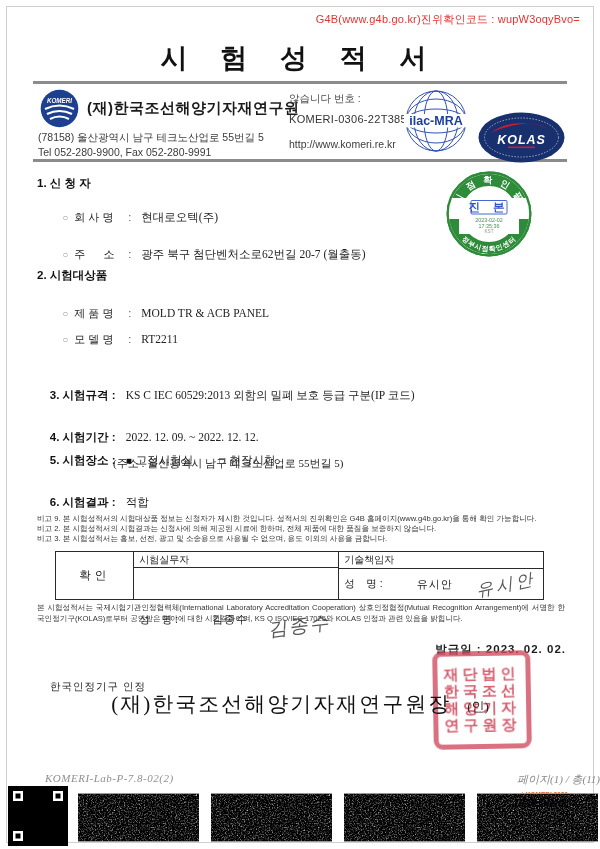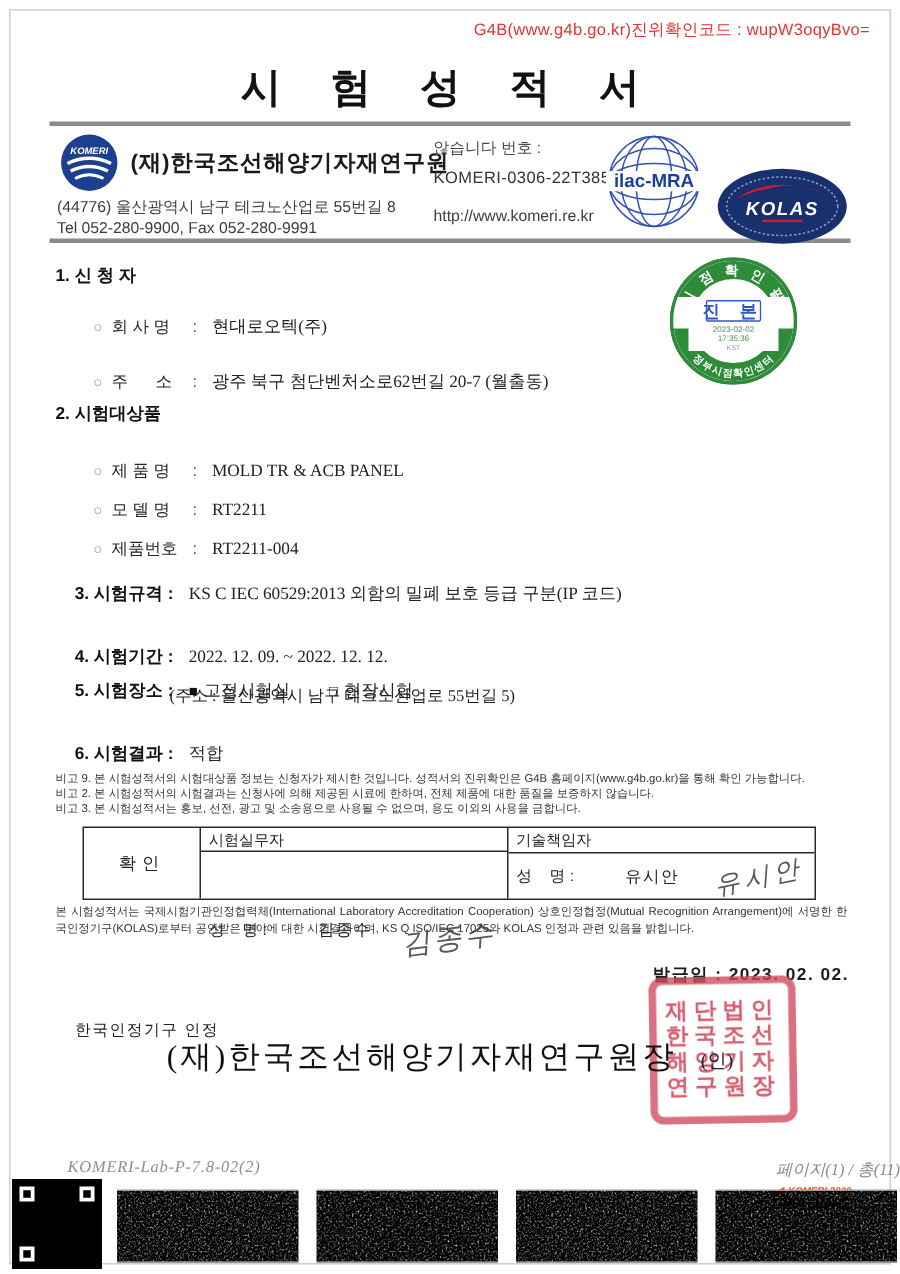--- a/index.html
+++ b/index.html
@@ -133,21 +133,21 @@
     <svg width="39" height="39" viewBox="0 0 39 39">
       <circle cx="19.5" cy="19.5" r="18.8" fill="#1d3f8f"></circle>
       <text x="19.5" y="13.5" text-anchor="middle" font-size="6.3" font-style="italic" font-weight="700" fill="#fff">KOMERI</text>
       <path d="M5,20 Q 19.5,13 34,20" stroke="#fff" stroke-width="2.2" fill="none"></path>
       <path d="M7,25 Q 19.5,19 32,25" stroke="#fff" stroke-width="2.2" fill="none"></path>
       <path d="M10,30 Q 19.5,25 29,30" stroke="#fff" stroke-width="2" fill="none"></path>
     </svg>
   </div>
 
   <div class="abs org-name">(재)한국조선해양기자재연구원</div>
-  <div class="abs addr1">(44776) 울산광역시 남구 테크노산업로 55번길 8</div>
+  <div class="abs addr1">(78158) 울산광역시 남구 테크노산업로 55번길 5</div>
   <div class="abs addr2">Tel  052-280-9900, Fax 052-280-9991</div>
   <div class="abs repno-label">않습니다 번호 :</div>
   <div class="abs repno">KOMERI-0306-22T3855</div>
   <div class="abs website">http://www.komeri.re.kr</div>
 
   <div class="abs ilac-logo">
     <svg width="66" height="66" viewBox="0 0 66 66">
       <circle cx="33" cy="33" r="30" fill="none" stroke="#3352b5" stroke-width="1"></circle>
       <ellipse cx="33" cy="33" rx="12" ry="30" fill="none" stroke="#3352b5" stroke-width="1"></ellipse>
       <ellipse cx="33" cy="33" rx="22" ry="30" fill="none" stroke="#3352b5" stroke-width="1"></ellipse>
@@ -201,23 +201,20 @@
     </svg>
   </div>
 
   <div class="abs sec-h s2">2. 시험대상품</div>
   <div class="abs frow r-prod">
     <span class="bullet">○</span><span class="lbl">제 품 명</span><span class="colon">:</span><span class="val">MOLD TR &amp; ACB PANEL</span>
   </div>
   <div class="abs frow r-model">
     <span class="bullet">○</span><span class="lbl">모 델 명</span><span class="colon">:</span><span class="val">RT2211</span>
   </div>
-  <div class="abs frow r-serial">
-    <span class="bullet">○</span><span class="lbl">제품번호</span><span class="colon">:</span><span class="val">RT2211-004</span>
-  </div>
 
   <div class="abs numrow r-spec">
     <span class="nlbl">3. 시험규격 :</span><span class="nval">KS C IEC 60529:2013 외함의 밀폐 보호 등급 구분(IP 코드)</span>
   </div>
   <div class="abs numrow r-period">
     <span class="nlbl">4. 시험기간 :</span><span class="nval">2022. 12. 09. ~ 2022. 12. 12.</span>
   </div>
   <div class="abs numrow r-place">
     <span class="nlbl">5. 시험장소 :</span><span class="chk">■</span><span class="nval">고정시험실</span><span class="chk-gap"></span><span class="chk">□</span><span class="nval">현장시험</span>
   </div>

